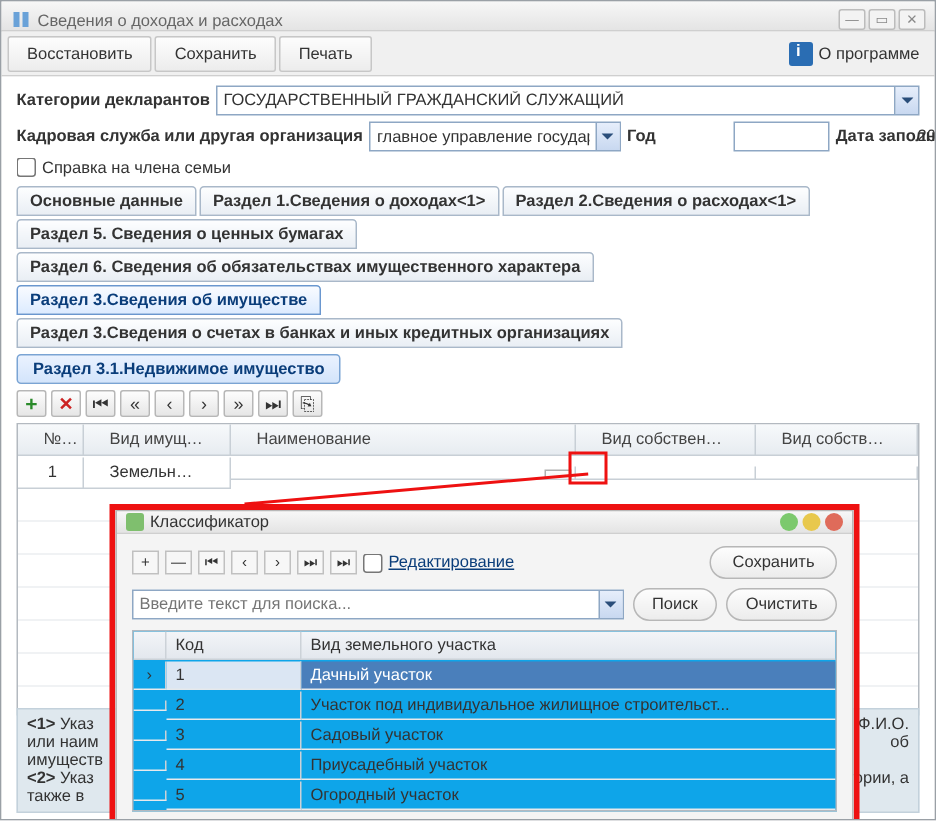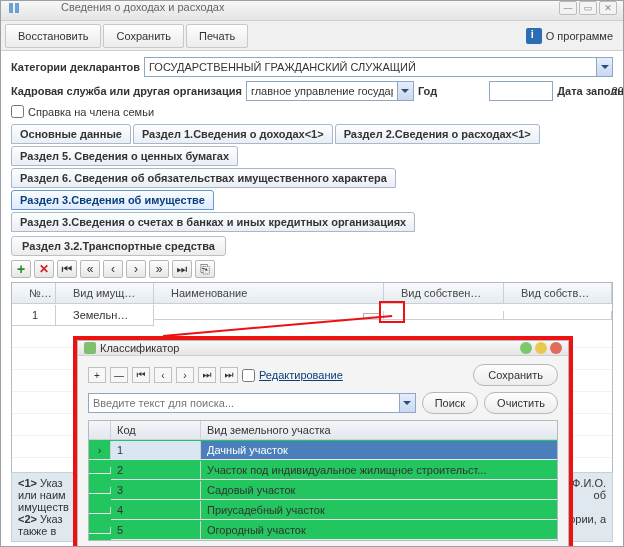--- a/index.html
+++ b/index.html
@@ -1,18 +1,18 @@
 <!DOCTYPE html>
 <html><head>
 <meta charset="utf-8">
 <style>
   *{box-sizing:border-box;margin:0;padding:0;font-family:Tahoma,Arial,sans-serif;font-size:11px;color:#333;}
   html,body{width:624px;height:547px;background:#f4f4f4;overflow:hidden;}
   .window{width:624px;height:547px;border:1px solid #9aa0a6;background:#e9e9e9;display:flex;flex-direction:column;}
-  .titlebar{height:20px;background:linear-gradient(#f7f7f7,#e4e4e4);display:flex;align-items:flex-start;padding:0 6px;border-bottom:1px solid #cfcfcf;gap:36px;}
+  .titlebar{height:20px;background:linear-gradient(#f7f7f7,#e4e4e4);display:flex;align-items:flex-end;padding:0 6px;border-bottom:1px solid #cfcfcf;}
   .titlebar .ticon{width:14px;height:14px;margin-right:4px;color:#6aa2d8;display:inline-flex;}
   .titlebar .ttext{color:#666;}
   .winbtns{margin-left:auto;display:flex;gap:2px;}
   .winbtn{width:18px;height:14px;border:1px solid #bcbcbc;background:#f3f3f3;border-radius:2px;display:flex;align-items:center;justify-content:center;color:#888;font-size:9px;}
   .toolbar{height:30px;background:#f0f0f0;border-bottom:1px solid #cfcfcf;display:flex;align-items:center;padding:0 4px;}
   .tbtn{height:24px;padding:0 12px;border:1px solid #c7c7c7;background:linear-gradient(#fdfdfd,#ececec);margin-right:2px;border-radius:2px;display:flex;align-items:center;cursor:pointer;}
   .spacer{flex:1;}
   .about{display:flex;align-items:center;gap:4px;padding:0 6px;}
   .about-icon{width:16px;height:16px;background:#2a6db3;border-radius:2px;position:relative;}
   .about-icon::after{content:"i";position:absolute;color:#fff;font-weight:bold;left:5px;top:0;}
@@ -59,21 +59,21 @@
   .d-r{background:#df6b5a;}
   .dlg-body{padding:8px 10px;display:flex;flex-direction:column;gap:6px;flex:1;}
   .navbar{display:flex;align-items:center;gap:4px;}
   .navbar .nb{width:18px;height:16px;display:flex;align-items:center;justify-content:center;border:1px solid #c0c0c0;background:#f7f7f7;font-size:10px;cursor:pointer;}
   .editchk{display:flex;align-items:center;gap:4px;margin-left:0;}
   .editchk span{color:#0a3d7a;text-decoration:underline;}
   .savebtn{margin-left:auto;height:22px;padding:0 14px;border:1px solid #b7b7b7;border-radius:11px;background:linear-gradient(#fdfdfd,#ececec);cursor:pointer;}
   .searchrow{display:flex;gap:6px;align-items:center;}
   .searchrow .selbox{flex:1;}
   .pillbtn{height:22px;padding:0 12px;border:1px solid #b7b7b7;border-radius:11px;background:linear-gradient(#fdfdfd,#ececec);cursor:pointer;}
-  .dgrid{border:1px solid #b3b9c0;background:#22c55e;flex:1;overflow:hidden;}
+  .dgrid{border:1px solid #b3b9c0;background:#0ea5e9;flex:1;overflow:hidden;}
   .dhead{display:flex;background:linear-gradient(#f3f5f8,#e2e7ed);}
   .dc1{width:22px;border-right:1px solid #ccd2d8;border-bottom:1px solid #ccd2d8;padding:3px 2px;text-align:center;}
   .dc2{width:90px;border-right:1px solid #ccd2d8;border-bottom:1px solid #ccd2d8;padding:3px 6px;}
   .dc3{flex:1;border-bottom:1px solid #ccd2d8;padding:3px 6px;}
   .drow{display:flex;height:20px;align-items:center;}
   .drow .dc1,.drow .dc2,.drow .dc3{border-bottom:1px solid #e6e9ec;}
   .drow.selected .dc3{background:#4a7fbb;color:#fff;}
   .drow.selected .dc2{background:#dbe6f3;}
   .gridspace{height:150px;background:repeating-linear-gradient(#fff,#fff 21px,#f0f2f4 21px,#f0f2f4 22px);}
   .footer-hint{position:absolute;bottom:4px;left:10px;right:10px;background:#dfe8ee;border:1px solid #c3d1db;padding:4px 6px;font-size:10px;color:#333;}
@@ -161,21 +161,21 @@
     <div class="tabbar">
       <div class="tab">Раздел 5. Сведения о ценных бумагах</div>
       <div class="tab">Раздел 6. Сведения об обязательствах имущественного характера</div>
     </div>
     <div class="tabbar">
       <div class="tab active">Раздел 3.Сведения об имуществе</div>
       <div class="tab">Раздел 3.Сведения о счетах в банках и иных кредитных организациях</div>
     </div>
 
     <div class="subtabs">
-      <div class="subtab inactive">Раздел 3.2.Транспортные средства</div>
+      <div class="subtab">Раздел 3.1.Недвижимое имущество</div>
     </div>
 
     <div class="navrow">
       <div class="navbtn addbtn">+</div>
       <div class="navbtn delbtn">✕</div>
       <div class="navbtn">⏮</div>
       <div class="navbtn">«</div>
       <div class="navbtn">‹</div>
       <div class="navbtn">›</div>
       <div class="navbtn">»</div>

